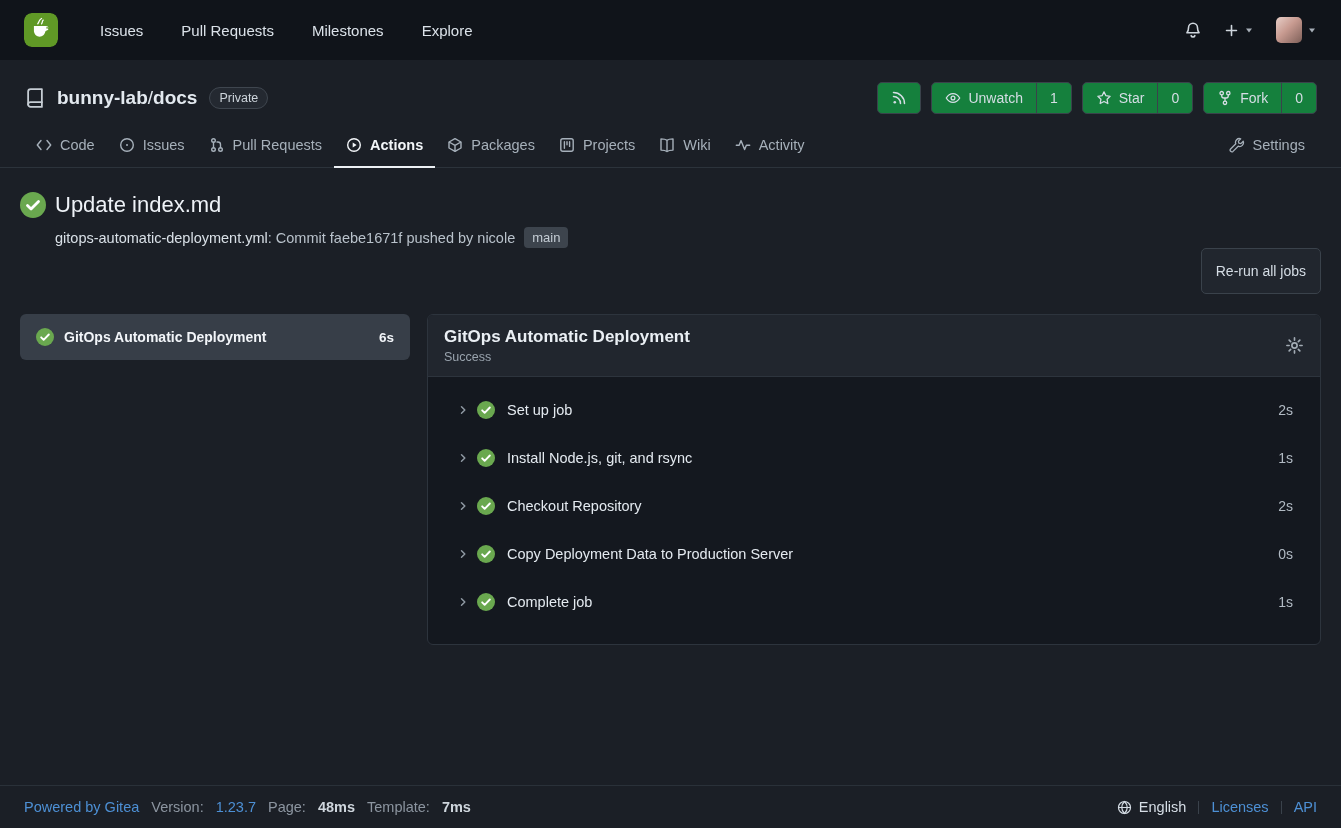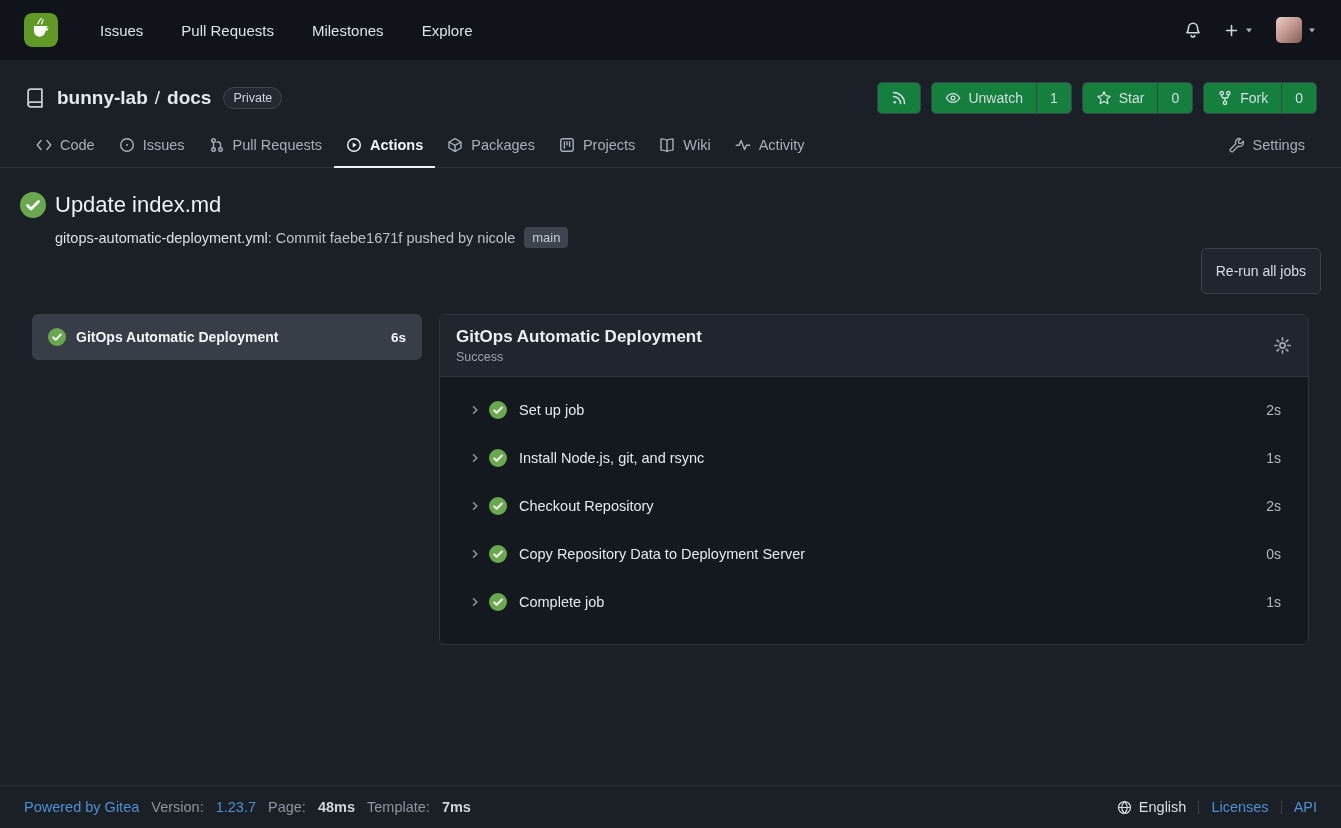--- a/index.html
+++ b/index.html
@@ -24,21 +24,21 @@
   .nav-right { margin-left: auto; display: flex; align-items: center; gap: 22px; color: #cfd6dd; }
   .nav-group { display: flex; align-items: center; gap: 5px; }
   .avatar { width: 26px; height: 26px; border-radius: 5px; display: inline-block;
             background: linear-gradient(135deg, #e8cfc8 0%, #c79a90 45%, #7d5f58 100%); }
   .caret { color: #a7afb8; }
 
   
   .repo-header { padding: 16px 24px 0; border-bottom: 1px solid #2c333b; }
   .repo-title-row { display: flex; align-items: center; min-height: 44px; }
   .repo-ic { color: #c6cdd4; margin-right: 11px; }
-  .repo-title { font-size: 19px; color: #e3e9ef; display: flex; align-items: baseline; gap: 7px; }
+  .repo-title { font-size: 19px; color: #e3e9ef; display: flex; align-items: baseline; }
   .repo-title .owner, .repo-title .rname { font-weight: 600; }
   .badge-private { margin-left: 12px; font-size: 12.5px; color: #cdd4db; border: 1px solid #3f464f;
                    background: #242931; border-radius: 11px; padding: 3px 9px; }
   .repo-actions { margin-left: auto; display: flex; gap: 10px; }
   .btn { height: 32px; background: #15803d; border: 1px solid #3a424b; border-radius: 5px;
          display: flex; align-items: center; color: #d5dde5; font-size: 14px; overflow: hidden; }
   .btn .seg { padding: 0 13px; display: flex; align-items: center; gap: 7px; height: 100%; }
   .btn .count { border-left: 1px solid #3a424b; padding: 0 13px; height: 100%; display: flex; align-items: center; }
 
   .tabs { display: flex; align-items: stretch; margin-top: 6px; }
@@ -52,21 +52,21 @@
   .run-header { display: flex; align-items: flex-start; padding: 24px 20px 0; flex-direction: column; }
   .run-title-row { display: flex; align-items: center; gap: 9px; }
   .run-title { font-size: 22px; font-weight: 500; color: #eef2f7; margin: 0; }
   .run-sub { margin: 9px 0 0 35px; font-size: 14.5px; color: #b9c2cb; display: flex; align-items: center; }
   .run-sub .wf { font-weight: 400; color: #d9e0e7; }
   .branch-badge { background: #3d444d; color: #c4ccd4; border-radius: 4px; padding: 3px 8px;
                   font-size: 13px; margin-left: 9px; }
   .rerun-btn { margin-left: auto; height: 46px; padding: 0 14px; background: #21262e; border: 1px solid #3a424b;
                border-radius: 5px; color: #d5dde5; font-size: 14px; font-family: inherit; cursor: pointer; }
 
-  .run-body { display: flex; gap: 17px; padding: 20px 32px 0; align-items: flex-start; }
+  .run-body { display: flex; gap: 17px; padding: 20px 20px 0; align-items: flex-start; }
   .jobs { width: 390px; flex: none; }
   .job-item { display: flex; align-items: center; gap: 10px; padding: 0 16px; height: 46px;
               border-radius: 6px; cursor: pointer; }
   .job-item.active { background: #373e48; }
   .job-name { flex: 1; font-weight: 700; font-size: 14px; color: #f2f5f9;
               white-space: nowrap; overflow: hidden; text-overflow: ellipsis; }
   .job-dur { font-weight: 700; font-size: 13.5px; color: #f2f5f9; }
 
   .panel { flex: 1; border: 1px solid #2d343d; border-radius: 6px; background: #14181f; overflow: hidden; }
   .panel-head { display: flex; align-items: center; padding: 12px 16px; background: #21262e;
@@ -390,21 +390,21 @@
             <svg width="12" height="12" viewBox="0 0 16 16" fill="none" stroke="currentColor" stroke-width="2" stroke-linecap="round" stroke-linejoin="round">
                 <path d="M6 3.6 10.4 8 6 12.4"></path>
               </svg>
           </span>
           <span class="ic check">
             <svg width="18" height="18" viewBox="0 0 16 16">
                 <circle cx="8" cy="8" r="8" fill="#6aa84f"></circle>
                 <path d="M4.6 8.3l2.2 2.2 4.6-4.7" stroke="#ffffff" stroke-width="1.7" fill="none" stroke-linecap="round" stroke-linejoin="round"></path>
               </svg>
           </span>
-          <span class="step-name">Copy Repository Data to Deployment Server</span>
+          <span class="step-name">Copy Deployment Data to Production Server</span>
           <span class="step-dur">0s</span>
         </div>
         <div class="step">
           <span class="ic chev">
             <svg width="12" height="12" viewBox="0 0 16 16" fill="none" stroke="currentColor" stroke-width="2" stroke-linecap="round" stroke-linejoin="round">
                 <path d="M6 3.6 10.4 8 6 12.4"></path>
               </svg>
           </span>
           <span class="ic check">
             <svg width="18" height="18" viewBox="0 0 16 16">

